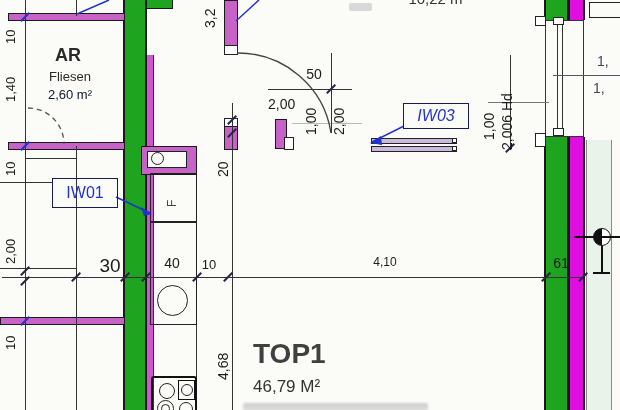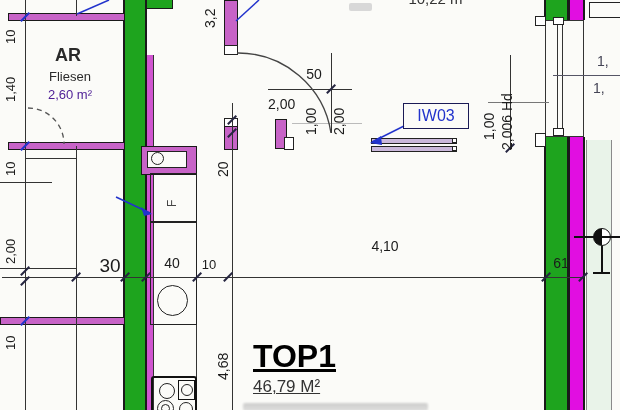--- a/index.html
+++ b/index.html
@@ -134,43 +134,46 @@
     <path d="M237,53 A94,94 0 0 1 331,133" fill="none" stroke="#444" stroke-width="1.4"></path>
     <path d="M28,108 A36,36 0 0 1 64,144" fill="none" stroke="#555" stroke-width="1.3" stroke-dasharray="5,4"></path>
     <line x1="77" y1="14" x2="109" y2="0" stroke="#2233cc" stroke-width="1.5"></line>
     <line x1="236" y1="21" x2="259" y2="0" stroke="#2233cc" stroke-width="1.5"></line>
     <line x1="116" y1="197" x2="150" y2="213" stroke="#2233cc" stroke-width="1.5"></line>
     <polygon points="152,214 141,207 144,216" fill="#2233cc"></polygon>
     <line x1="404" y1="126" x2="372" y2="142" stroke="#2233cc" stroke-width="1.5"></line>
     <polygon points="370,143 381,136 382,145" fill="#2233cc"></polygon>
   </svg>
 
-  <div class="tag" style="left:403px;top:103px;width:64px;height:24px;">
+  <div class="tag" style="left:52px;top:178px;width:64px;height:28px;">
+    <span>IW01</span>
+  </div>
+  <div class="tag" style="left:403px;top:103px;width:64px;height:24px;font-style:italic;">
     <span>IW03</span>
   </div>
 
   <div class="dt ctr" style="left:40px;top:46px;width:56px;font-size:18px;font-weight:bold;color:#2a2a2a;">AR</div>
   <div class="dt ctr" style="left:40px;top:70px;width:60px;font-size:13px;color:#2a2a2a;">Fliesen</div>
-  <div class="dt ctr" style="left:38px;top:88px;width:64px;font-size:13px;color:#4c1d95;">2,60 m²</div>
-  <div class="dt" style="left:253px;top:340px;font-size:32px;font-weight:bold;color:#000000;text-decoration:underline;">TOP1</div>
-  <div class="dt" style="left:253px;top:378px;font-size:17px;color:#333;text-decoration:underline;">46,79 M²</div>
+  <div class="dt ctr" style="left:38px;top:88px;width:64px;font-size:13px;color:#0f172a;">2,60 m²</div>
+  <div class="dt" style="left:253px;top:340px;font-size:28px;font-weight:bold;color:#404040;">TOP1</div>
+  <div class="dt" style="left:253px;top:378px;font-size:17px;color:#333;">46,79 M²</div>
   <div class="dt ctr" style="left:393px;top:-9px;width:90px;font-size:15px;color:#333;">10,22 m²</div>
   <div class="a" style="left:243px;top:403px;width:185px;height:8px;background:linear-gradient(#b5b5b5,#d0d0d0);opacity:.65;filter:blur(1px);border-radius:2px;"></div>
   <div class="a" style="left:349px;top:3px;width:23px;height:8px;background:#cfcfcf;border-radius:2px;opacity:.8;"></div>
 
   <div class="dt vt" style="left:4px;top:22px;height:22px;">10</div>
   <div class="dt vt" style="left:4px;top:60px;height:42px;">1,40</div>
   <div class="dt vt" style="left:4px;top:152px;height:24px;">10</div>
   <div class="dt vt" style="left:4px;top:224px;height:40px;">2,00</div>
   <div class="dt vt" style="left:4px;top:326px;height:24px;">10</div>
 
   <div class="dt ctr" style="left:94px;top:256px;width:32px;font-size:19px;">30</div>
   <div class="dt ctr" style="left:156px;top:256px;width:32px;font-size:14px;">40</div>
   <div class="dt ctr" style="left:196px;top:258px;width:26px;font-size:13px;">10</div>
-  <div class="dt ctr" style="left:365px;top:239px;width:40px;font-size:14px;">4,10</div>
+  <div class="dt ctr" style="left:365px;top:256px;width:40px;font-size:12px;">4,10</div>
   <div class="dt ctr" style="left:545px;top:256px;width:32px;font-size:14px;">61</div>
 
   <div class="dt vt" style="left:203px;top:-14px;height:42px;font-size:14px;">3,2</div>
   <div class="dt vt" style="left:216px;top:145px;height:32px;font-size:14px;">20</div>
   <div class="dt vt" style="left:216px;top:330px;height:50px;font-size:14px;">4,68</div>
 
   <div class="dt ctr" style="left:297px;top:67px;width:34px;font-size:14px;">50</div>
   <div class="dt" style="left:268px;top:97px;font-size:14px;">2,00</div>
   <div class="dt vt" style="left:304px;top:95px;height:40px;font-size:14px;">1,00</div>
   <div class="dt vt" style="left:332px;top:95px;height:40px;font-size:14px;">2,00</div>

